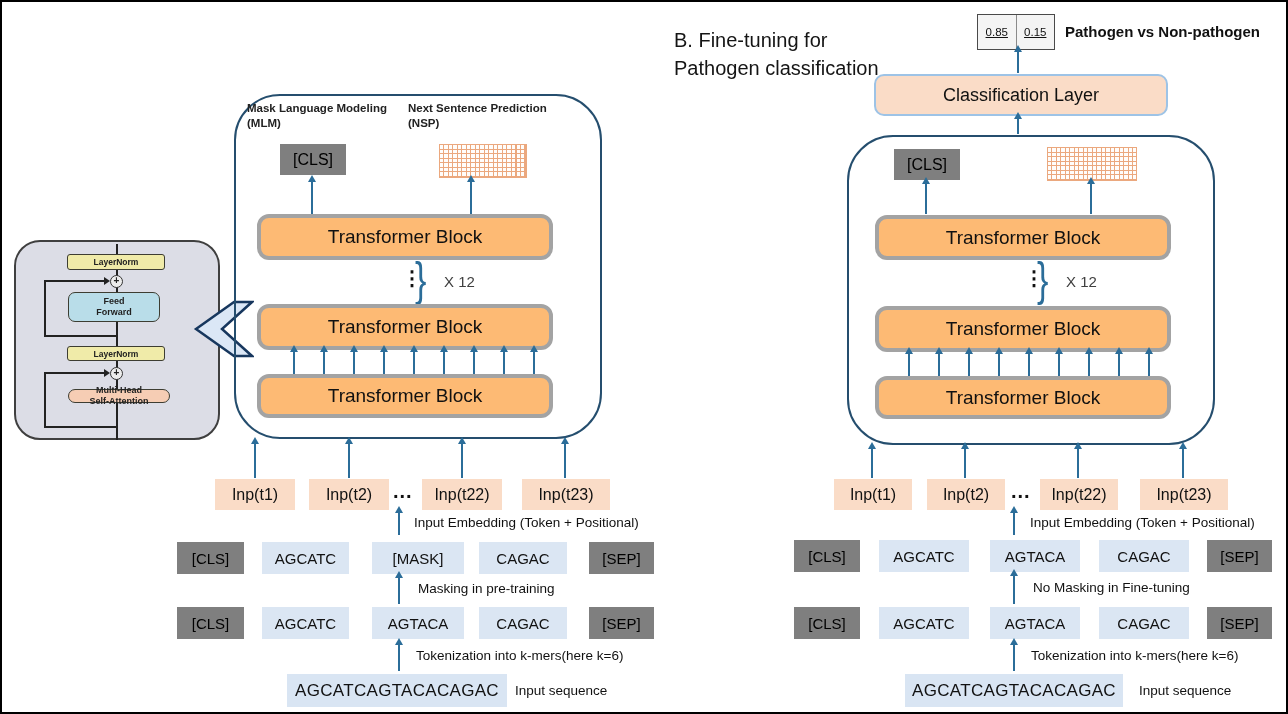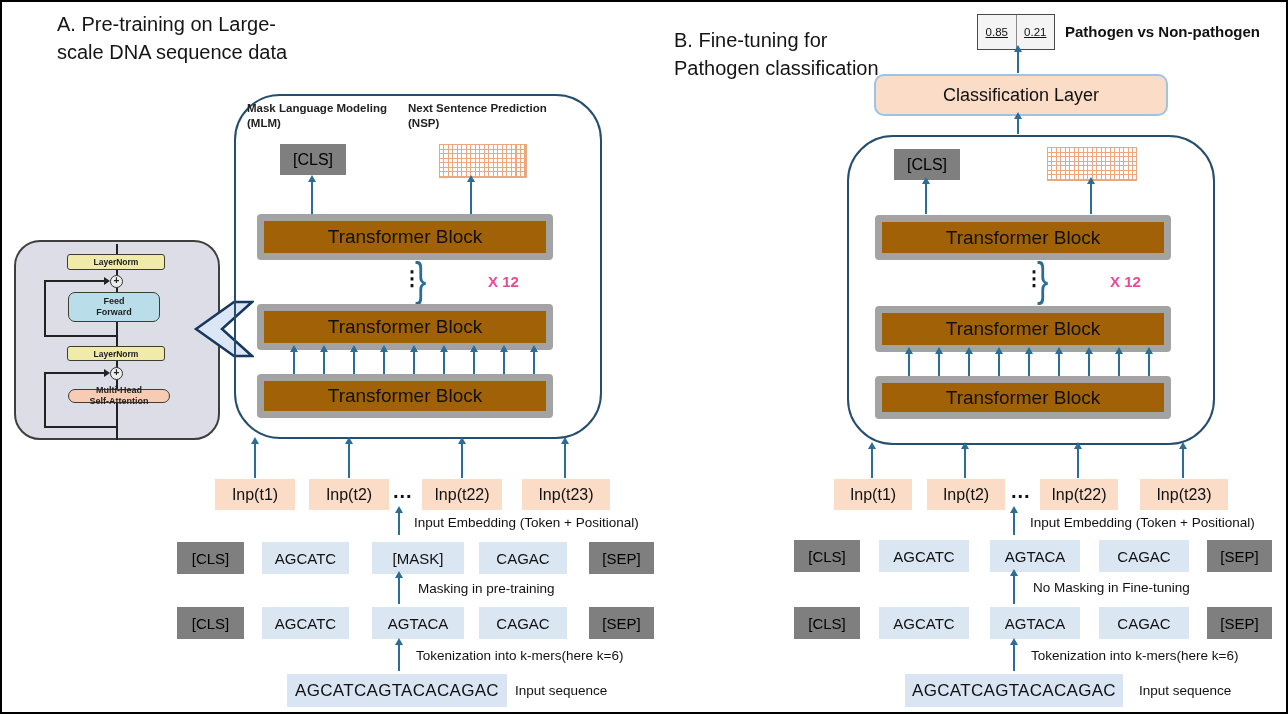--- a/index.html
+++ b/index.html
@@ -6,40 +6,40 @@
   html,body { background:#fff; }
   body { font-family: "Liberation Sans", sans-serif; color:#111; }
   .frame { position:relative; width:1288px; height:714px; background:#fff;
            border:2px solid #000; overflow:hidden; }
   .abs { position:absolute; }
   .box { position:absolute; display:flex; align-items:center; justify-content:center;
          text-align:center; font-weight:500; color:#111; }
   .pre { white-space:pre-line; }
   .title { position:absolute; font-size:20px; line-height:1.4; font-weight:500; color:#151515; }
   .container { position:absolute; border:2.5px solid #254e6e; border-radius:46px; background:transparent; }
-  .tb { background:#a16207; border:7px solid #a3a3a3; border-radius:4px; font-size:19px; }
+  .tb { background:#fdba74; border:4px solid #a3a3a3; border-radius:12px; font-size:19px; }
   .tok-dark { background:#7f7f7f; color:#000; font-size:15px; }
   .tok-light { background:#dbe6f3; font-size:15px; }
   .peach { background:#fadcc7; font-size:16px; }
   .lbl { position:absolute; font-size:13.5px; font-weight:500; color:#111; white-space:nowrap; }
   .head-lbl { position:absolute; font-size:11.5px; font-weight:600; color:#222;
               line-height:1.3; }
   .arr { position:absolute; width:2px; background:#2b6d99; }
   .arr::before { content:""; position:absolute; left:-3px; top:-7px;
                  border-left:4px solid transparent; border-right:4px solid transparent;
                  border-bottom:7px solid #2b6d99; }
   .nsp { position:absolute; background-color:#fffdfb;
          background-image:
            repeating-linear-gradient(0deg,#eba87e 0,#eba87e 1px,transparent 1px,transparent 4.5px),
            repeating-linear-gradient(90deg,#eba87e 0,#eba87e 1px,transparent 1px,transparent 4.5px);
          border-right:1px solid #eba87e; border-bottom:1px solid #eba87e; }
   .dots { position:absolute; font-size:20px; font-weight:700; color:#111; }
   .brace { position:absolute; font-size:34px; font-weight:400; color:#2b6d99;
            transform:scaleY(1.35); transform-origin:center; }
-  .x12 { position:absolute; font-size:15px; font-weight:700; color:#ec4899;margin-left:44px; }
+  .x12 { position:absolute; font-size:15px; font-weight:400; color:#404040; }
   .hdots { position:absolute; font-size:20px; font-weight:700; letter-spacing:1px; color:#111; }
   
   .inset { position:absolute; left:12px; top:238px; width:206px; height:200px;
            background:#dcdde6; border:2.5px solid #3f3f3f; border-radius:26px; }
   .inset .vline { position:absolute; width:2px; background:#222; }
   .inset .hline { position:absolute; height:2px; background:#222; }
   .rhead::after { content:""; position:absolute; right:-6px; top:-3px;
                   border-top:4px solid transparent; border-bottom:4px solid transparent;
                   border-left:6px solid #222; }
   .mini { position:absolute; display:flex; align-items:center; justify-content:center;
@@ -56,22 +56,20 @@
   .prob .cell:first-child { border-right:1.5px solid #8a8a8a; }
   .classlayer { background:#fadcc7; border:2px solid #9dc3e6; border-radius:10px;
                 font-size:18px; }
   .seq { background:#d9e5f3; font-size:17px; letter-spacing:.3px; }
 </style>
 </head>
 <body>
 
 <div class="frame">
 
-  <div class="title pre" style="left:55px;top:8px;width:340px">A. Pre-training on Large-
-scale DNA sequence data</div>
 
   <div class="inset">
     <div class="vline" style="left:100px;top:2px;height:196px"></div>
     <div class="vline" style="left:28px;top:39px;height:56px"></div>
     <div class="hline" style="left:28px;top:93px;width:74px"></div>
     <div class="hline rhead" style="left:28px;top:38px;width:60px"></div>
     <div class="vline" style="left:28px;top:131px;height:55px"></div>
     <div class="hline" style="left:28px;top:184px;width:74px"></div>
     <div class="hline rhead" style="left:28px;top:130px;width:60px"></div>
     <div class="mini ln" style="left:51px;top:12px;width:98px;height:16px">LayerNorm</div>
@@ -139,21 +137,21 @@
   <div class="lbl" style="left:414px;top:646px">Tokenization into k-mers(here k=6)</div>
 
   <div class="box seq" style="left:285px;top:672px;width:220px;height:33px">AGCATCAGTACACAGAC</div>
   <div class="lbl" style="left:513px;top:681px">Input sequence</div>
 
   <div class="title pre" style="left:672px;top:24px;width:300px">B. Fine-tuning for
 Pathogen classification</div>
 
   <div class="prob" style="left:975px;top:12px;width:78px;height:36px">
     <div class="cell">0.85</div>
-    <div class="cell">0.21</div>
+    <div class="cell">0.15</div>
   </div>
   <div class="abs" style="left:1063px;top:21px;font-size:15px;font-weight:600;white-space:nowrap">Pathogen vs Non-pathogen</div>
 
   <div class="arr" style="left:1015px;top:50px;height:21px"></div>
 
   <div class="box classlayer" style="left:872px;top:72px;width:294px;height:42px">Classification Layer</div>
 
   <div class="arr" style="left:1015px;top:117px;height:15px"></div>
 
   <div class="container" style="left:845px;top:133px;width:368px;height:310px"></div>

